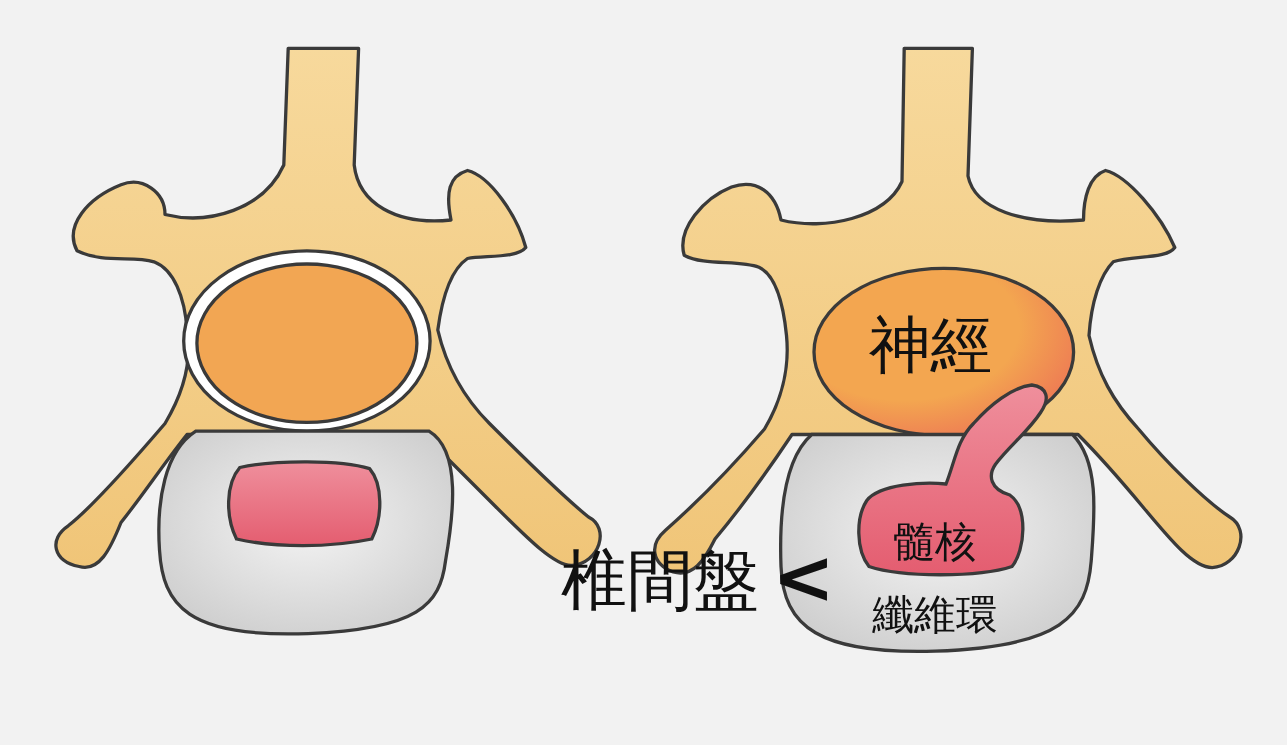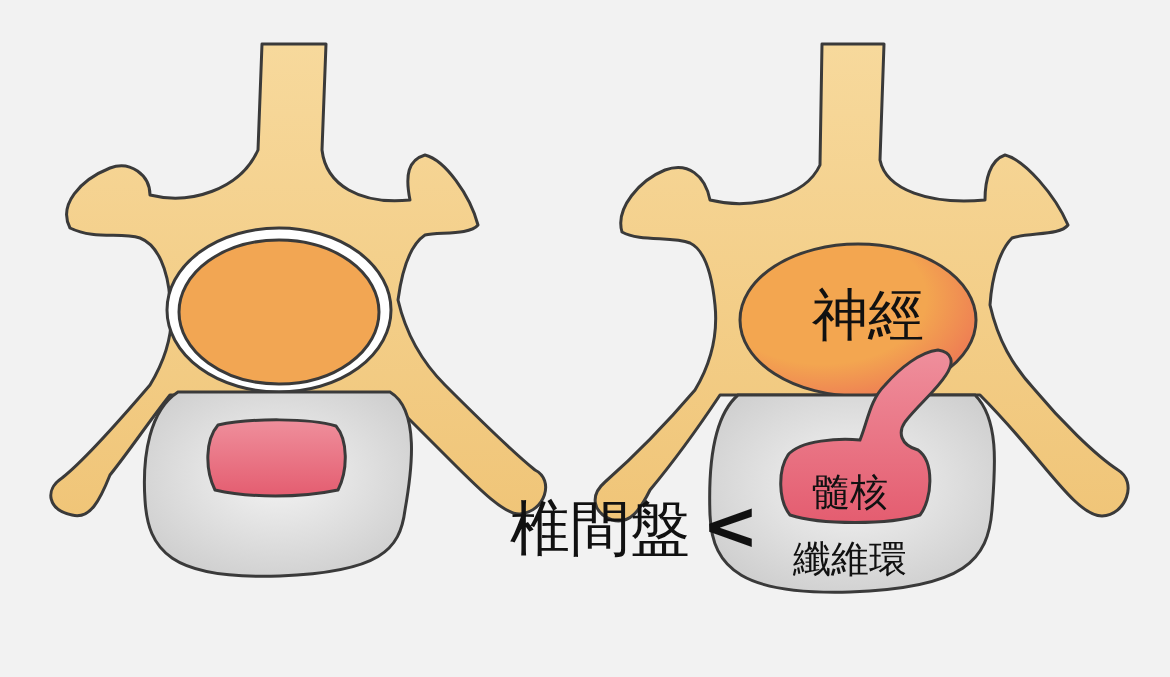--- a/index.html
+++ b/index.html
@@ -11,21 +11,21 @@
     font-family: "DejaVu Sans", sans-serif;
   }
   #canvas { position: absolute; left: 0; top: 0; width: 1170px; height: 677px; }
   .label {
     position: absolute;
     color: #111;
     font-family: "DejaVu Sans", sans-serif;
     white-space: nowrap;
     line-height: 1;
   }
-  #lbl-nerve { left: 790px; top: 287px; font-size: 56px; margin-left: 22px; }
+  #lbl-nerve { left: 790px; top: 287px; font-size: 56px; }
   #lbl-nucleus { left: 812px; top: 473px; font-size: 38px; text-align: right; }
   #lbl-annulus { left: 793px; top: 540px; font-size: 38px; }
   #lbl-disc { left: 510px; top: 498px; font-size: 60px; }
   #lbl-arrow { left: 702px; top: 492px; font-size: 68px; font-weight: bold; }
 </style>
 </head>
 <body>
 
 <svg id="canvas" viewBox="0 0 1170 677">
   <defs>

